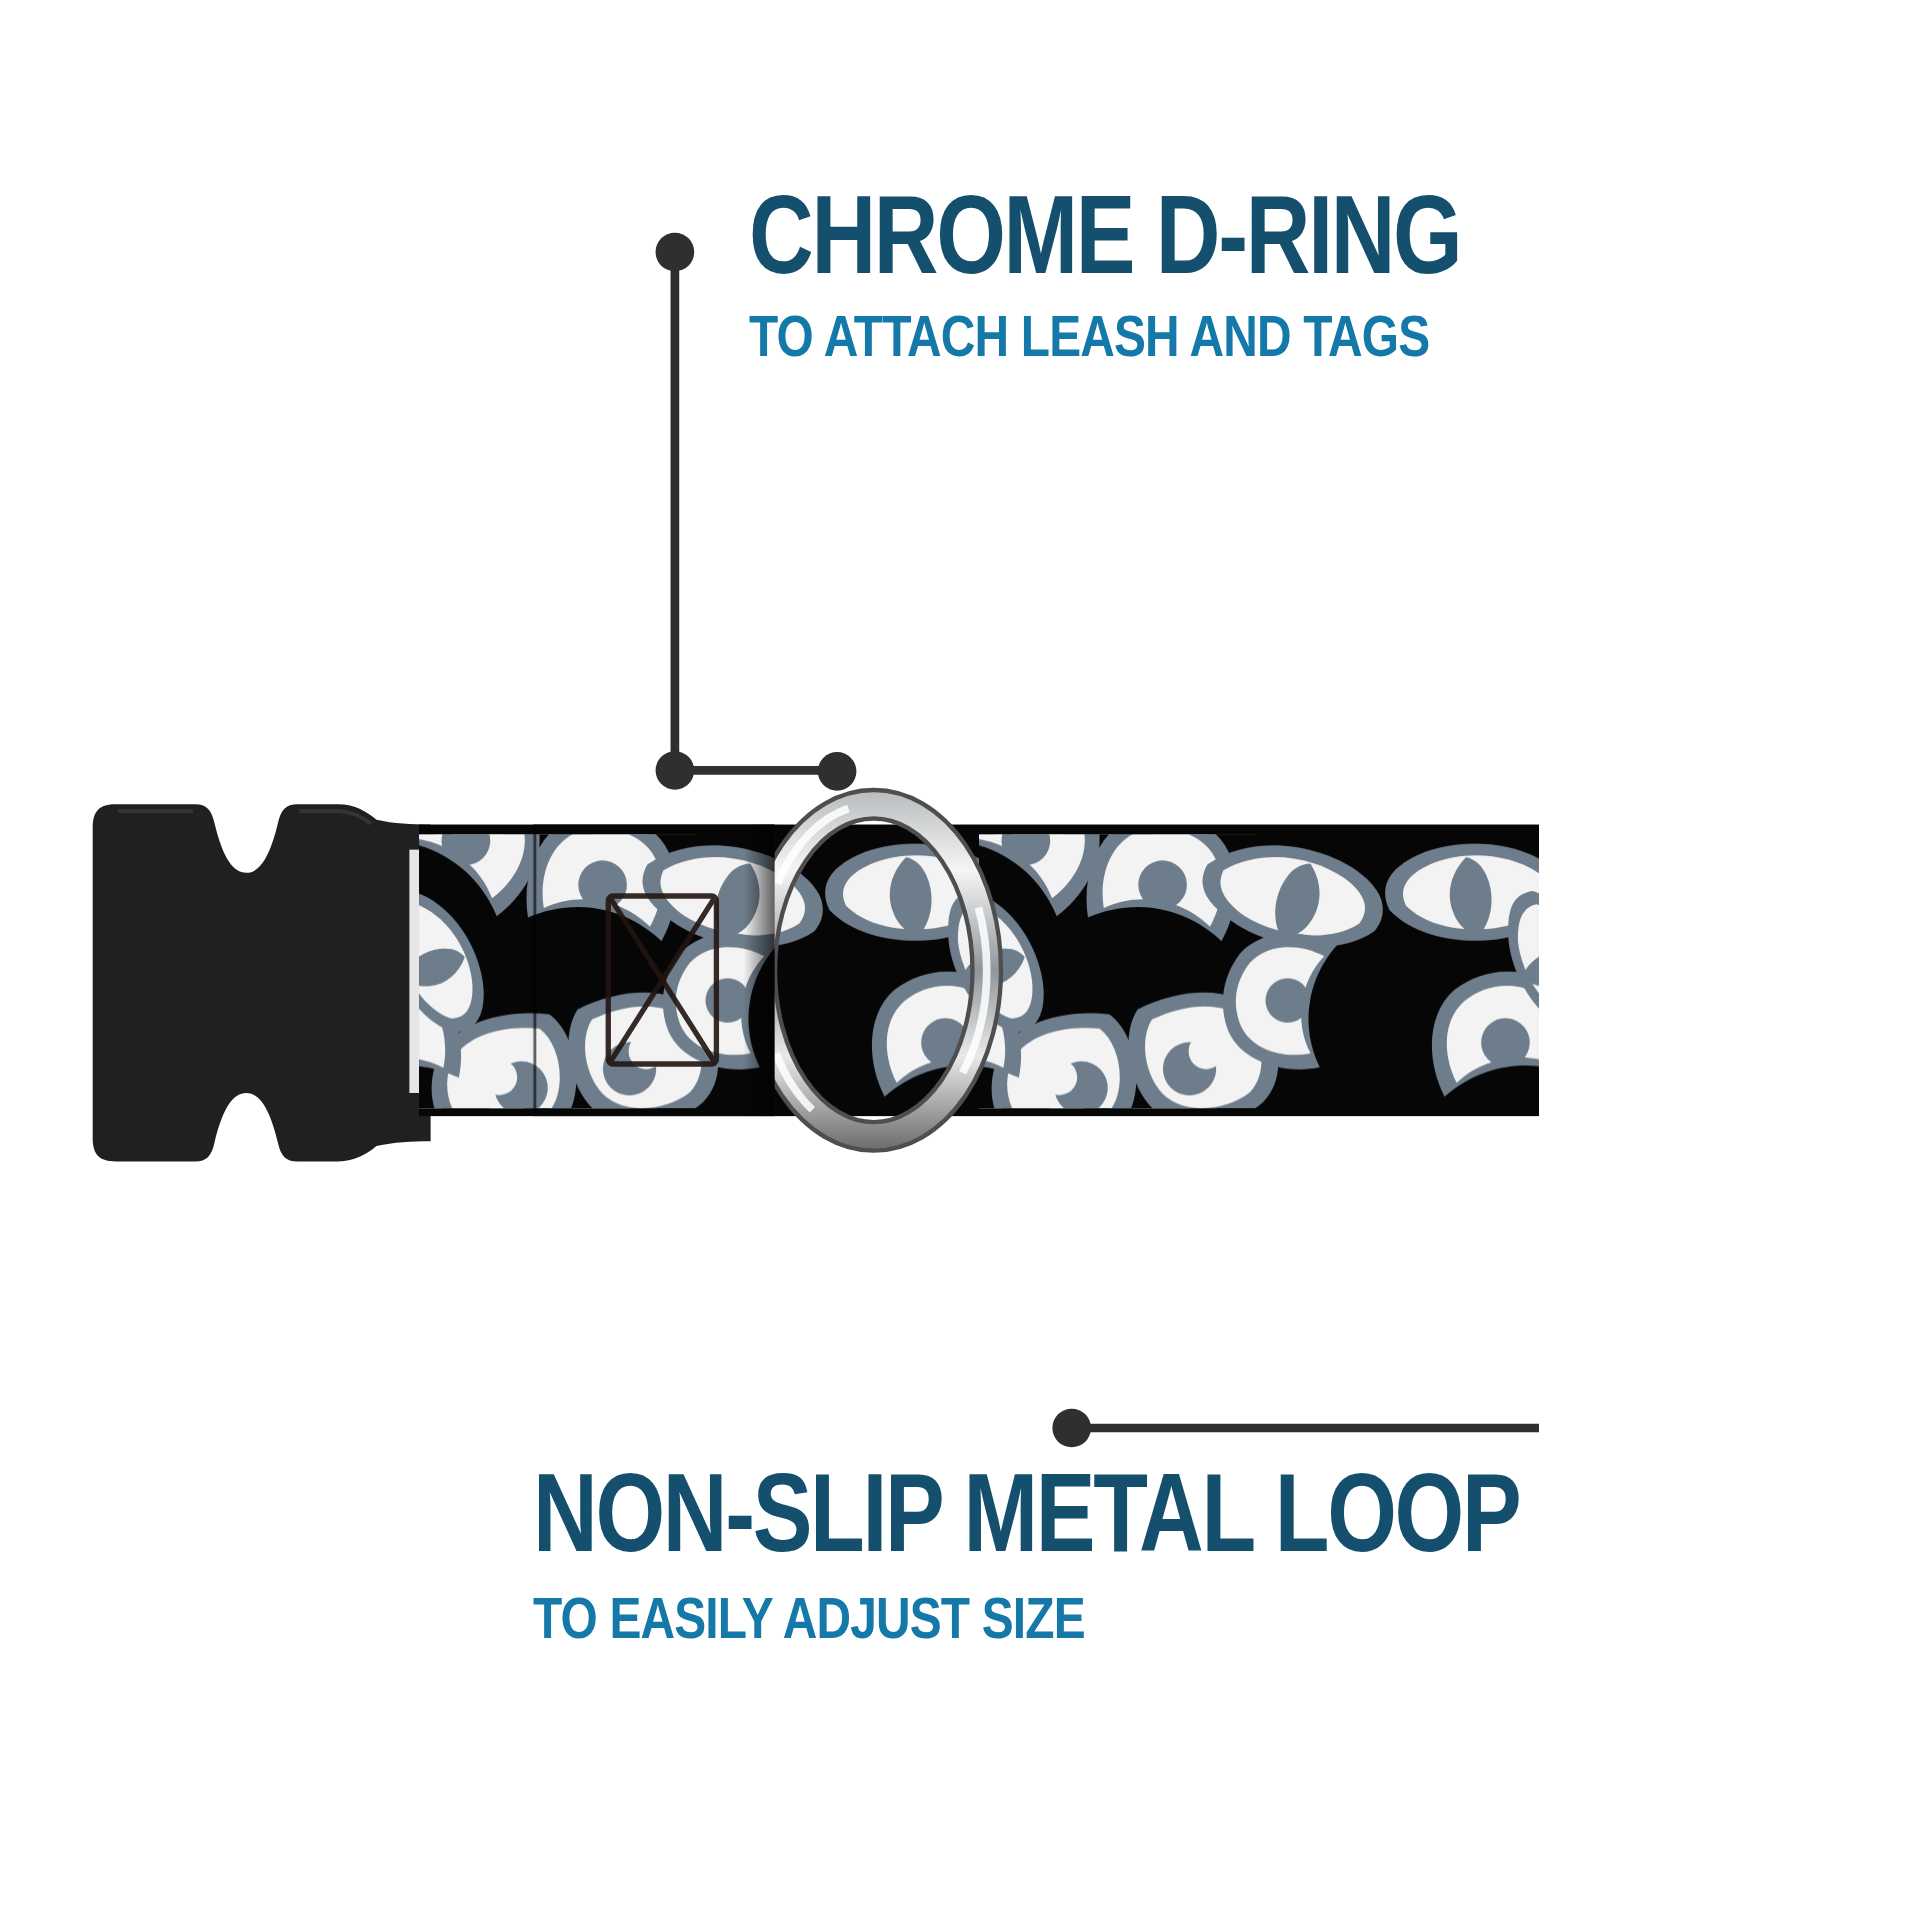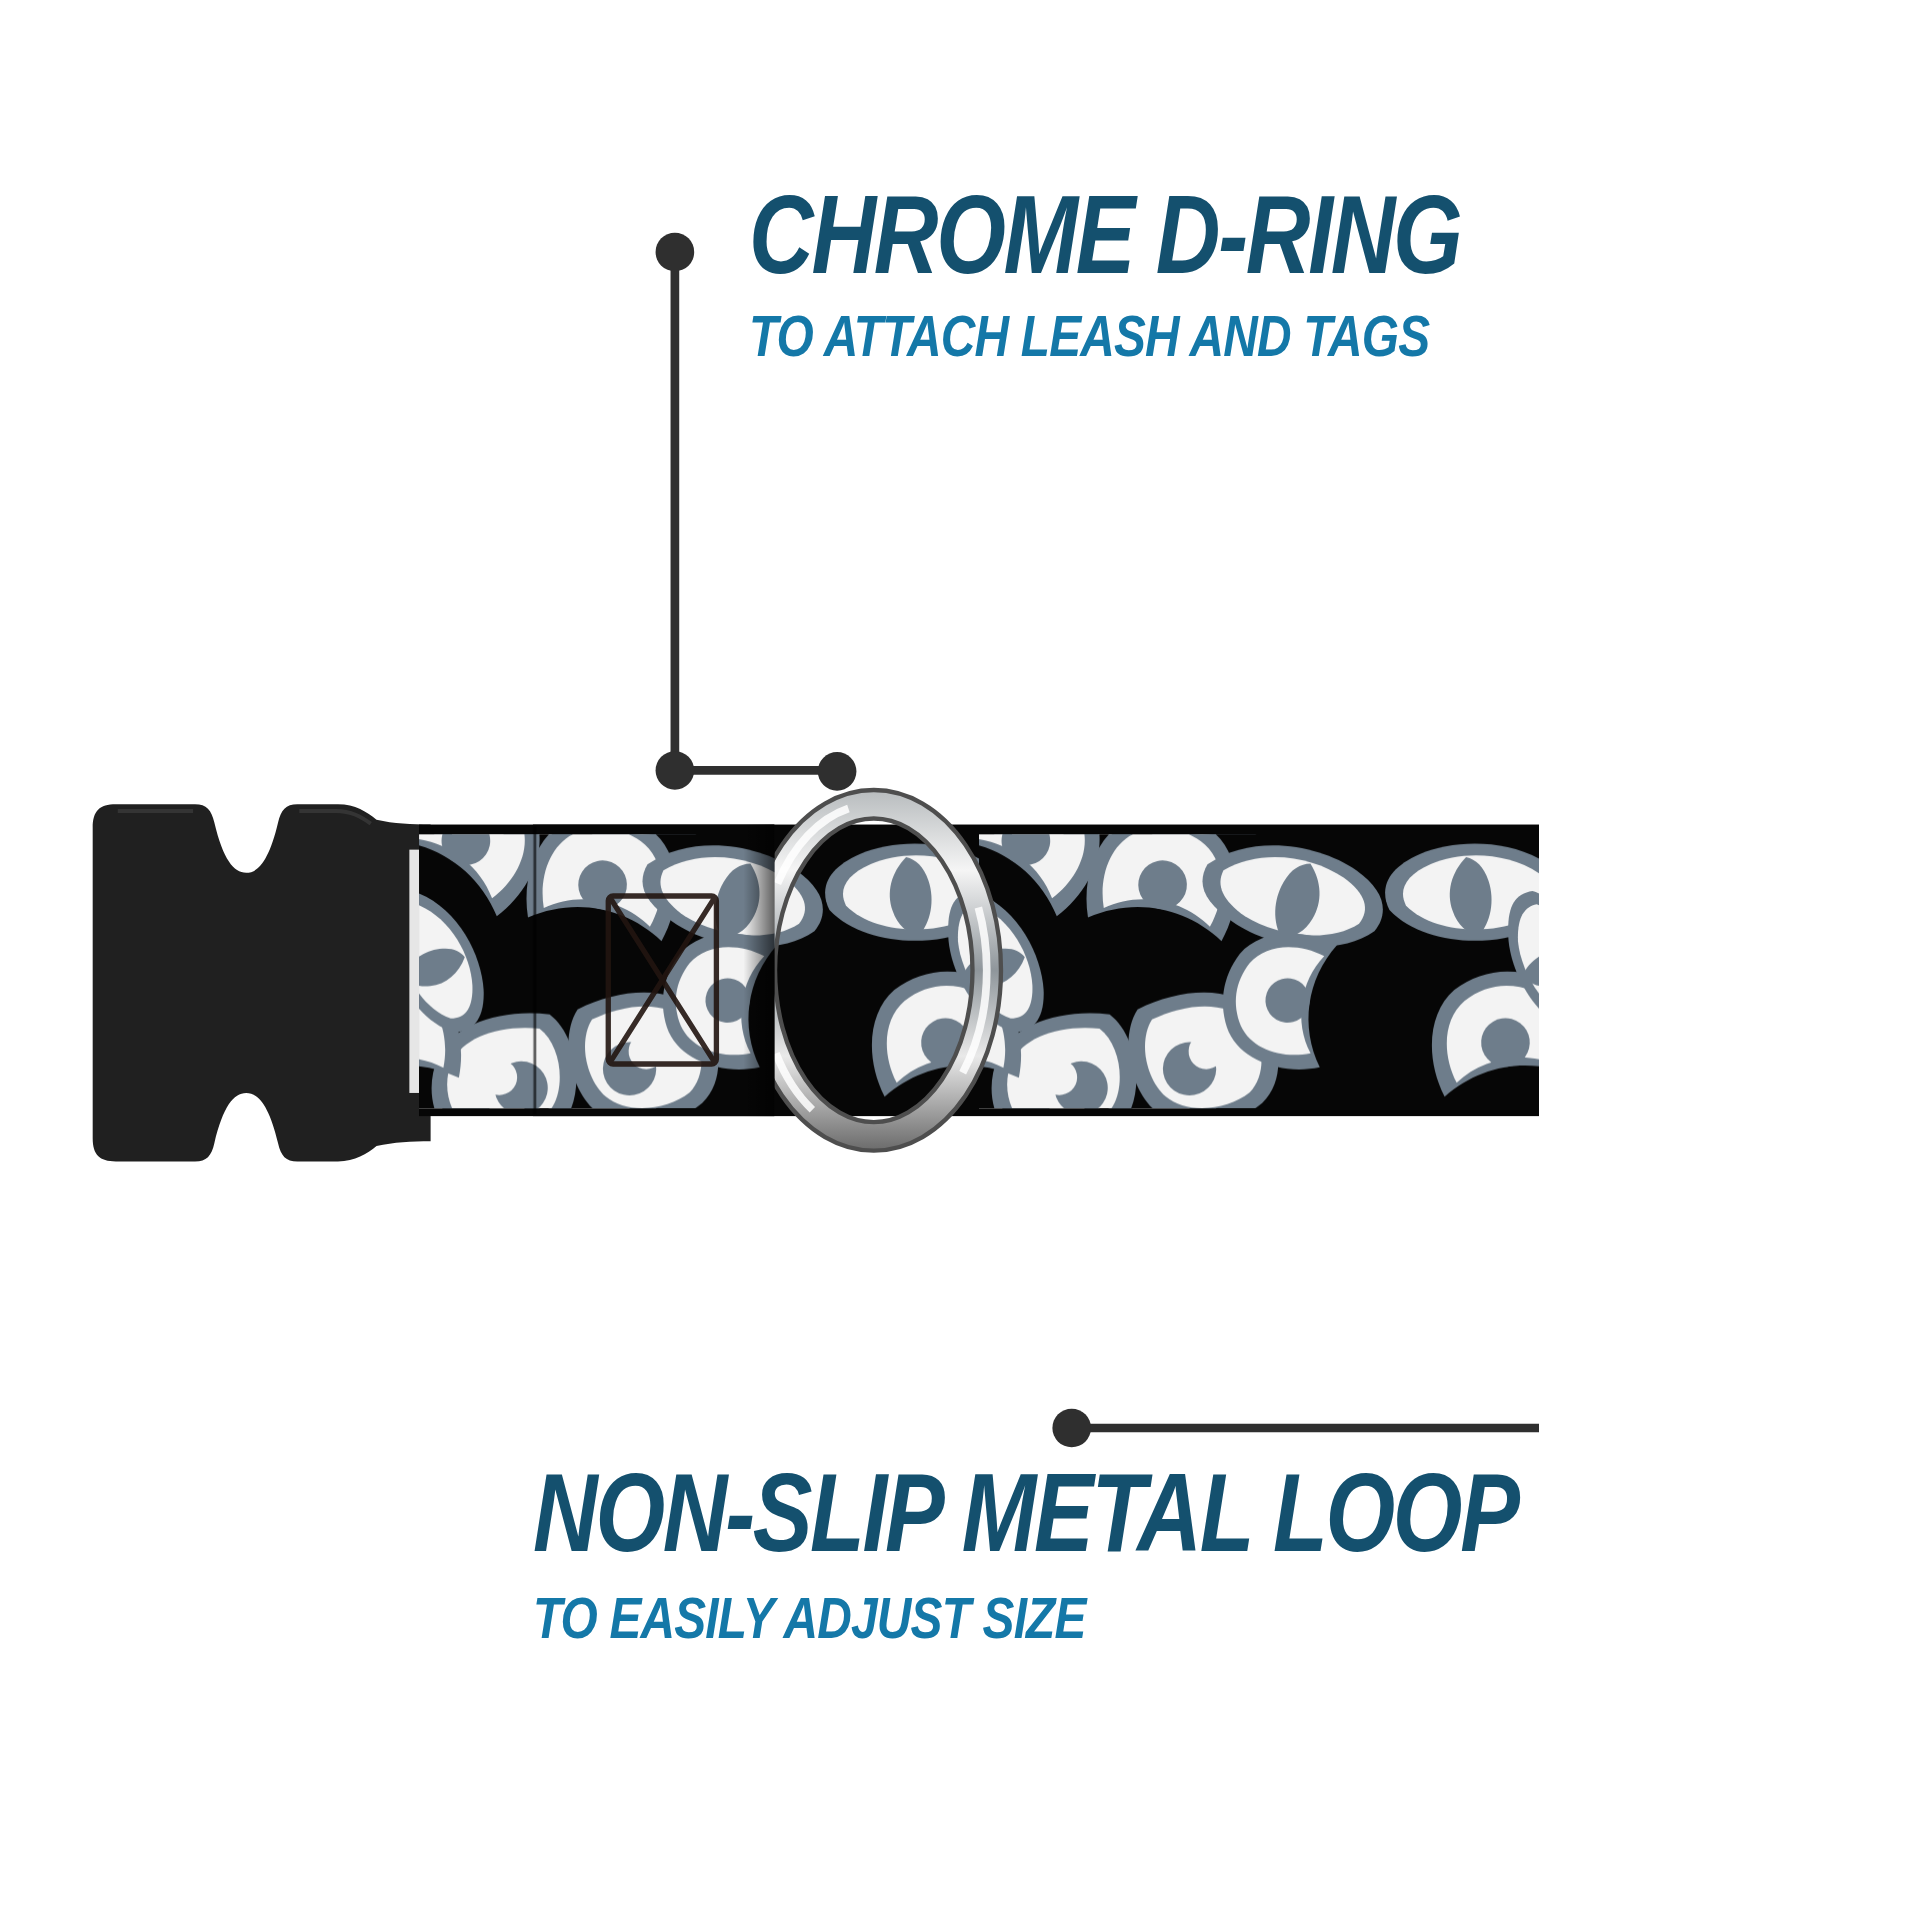--- a/index.html
+++ b/index.html
@@ -1,17 +1,17 @@
 <!DOCTYPE html>
 <html><head>
 <meta charset="utf-8">
 <style>
   html,body{margin:0;padding:0;background:#ffffff;}
   .stage{position:relative;width:1539px;height:1931px;background:#ffffff;overflow:hidden;
-         font-family:"Liberation Sans","DejaVu Sans",sans-serif;font-style:italic;}
+         font-family:"Liberation Sans","DejaVu Sans",sans-serif;}
   .gfx{position:absolute;left:0;top:0;}
   .t{position:absolute;white-space:nowrap;font-weight:bold;line-height:1;transform-origin:left top;}
   .title{font-size:112px;color:#14506e;letter-spacing:-2.9px;transform:scaleX(0.80);}
   .sub{font-size:57px;color:#1478a8;letter-spacing:-1px;transform:scaleX(0.84);}
 </style>
 </head>
 <body>
 
 <div class="stage">
 

